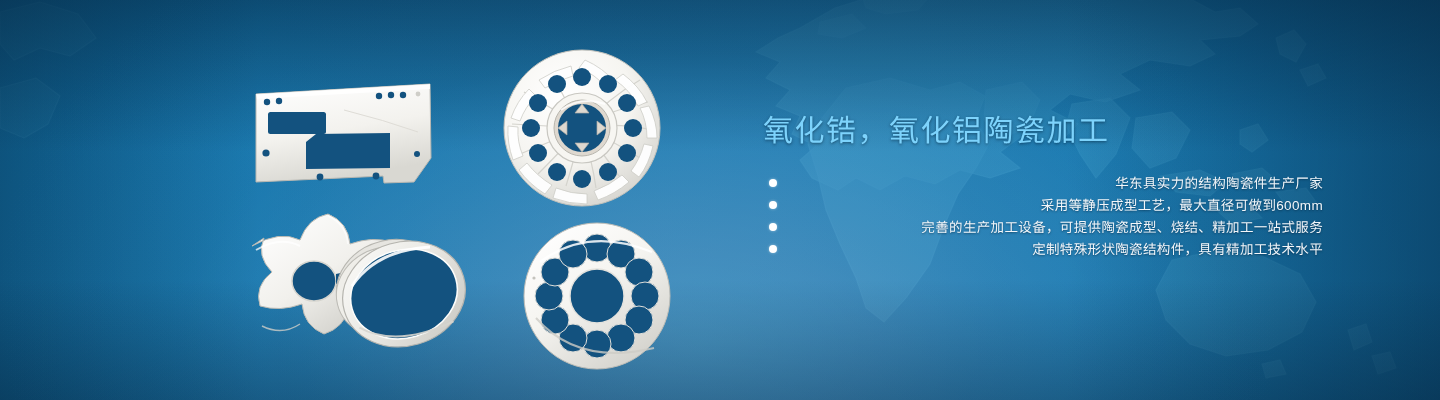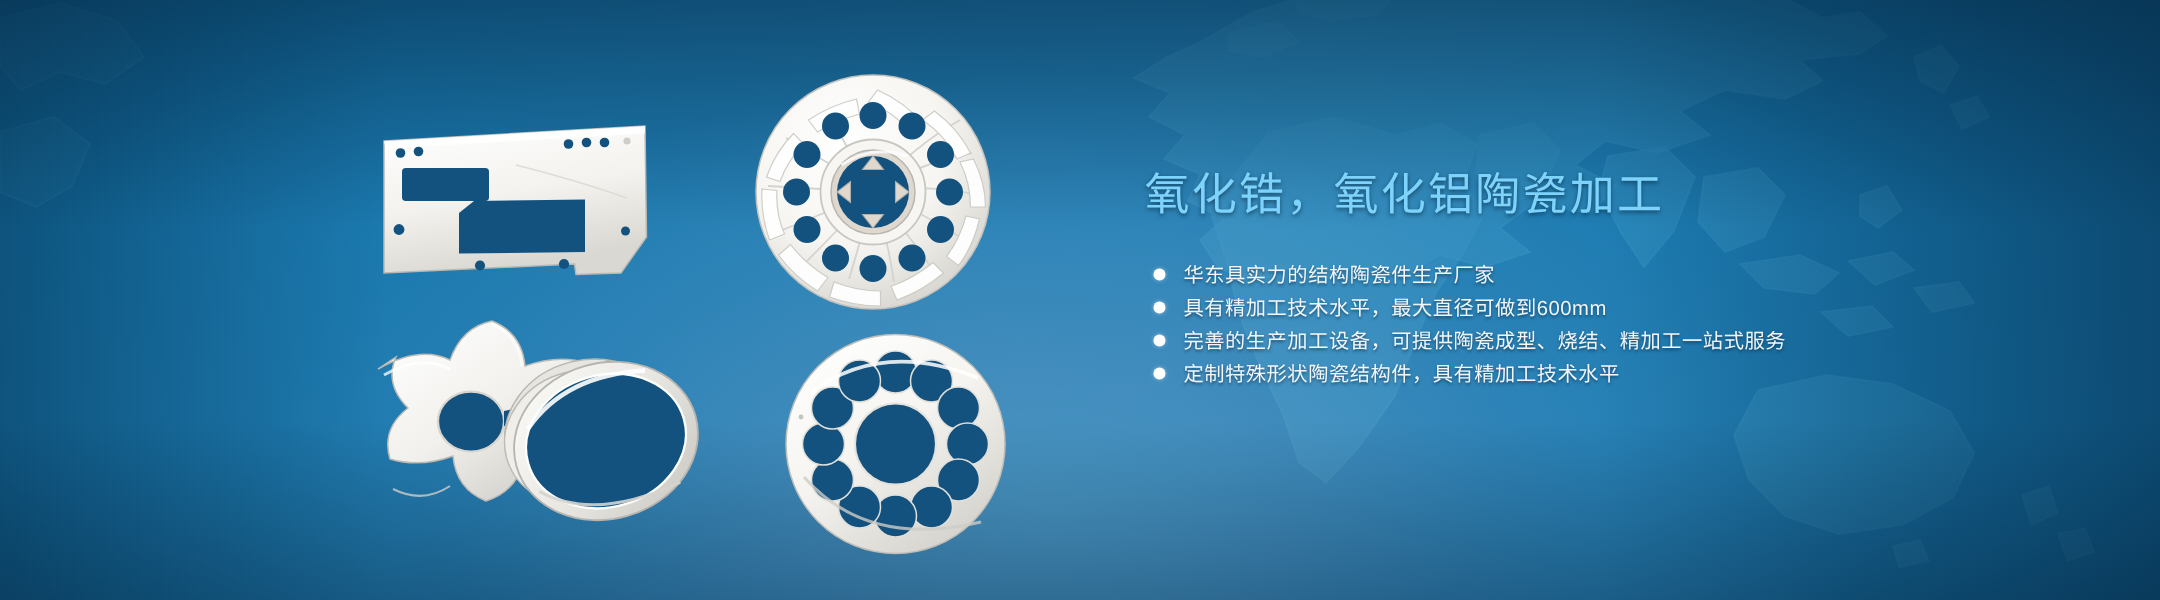--- a/index.html
+++ b/index.html
@@ -58,21 +58,21 @@
     font-size:30px;
     font-weight:400;
     letter-spacing:1.5px;
     color:#7dd3fc;
     line-height:1.25;
     text-shadow:0 1px 3px rgba(2,24,44,.55);
     white-space:nowrap;
   }
   .bullets{
     list-style:none;
-    margin:26px 0 0 6px;padding:0;
+    margin:26px 0 0 6px;padding:0;text-align:right;
   }
   .bullets li{
     position:relative;
     padding-left:20px;
     margin-bottom:7px;
     font-size:13.5px;
     line-height:15px;
     color:#f2f6fa;
     letter-spacing:.35px;
     white-space:nowrap;
@@ -322,21 +322,21 @@
   <div class="copy">
     <h1 class="headline">氧化锆，氧化铝陶瓷加工</h1>
 
     <ul class="bullets">
       <li>
         <span class="dot"></span>
         <span>华东具实力的结构陶瓷件生产厂家</span>
       </li>
       <li>
         <span class="dot"></span>
-        <span>具有精加工技术水平，最大直径可做到600mm</span>
+        <span>采用等静压成型工艺，最大直径可做到600mm</span>
       </li>
       <li>
         <span class="dot"></span>
         <span>完善的生产加工设备，可提供陶瓷成型、烧结、精加工一站式服务</span>
       </li>
       <li>
         <span class="dot"></span>
         <span>定制特殊形状陶瓷结构件，具有精加工技术水平</span>
       </li>
     </ul>

